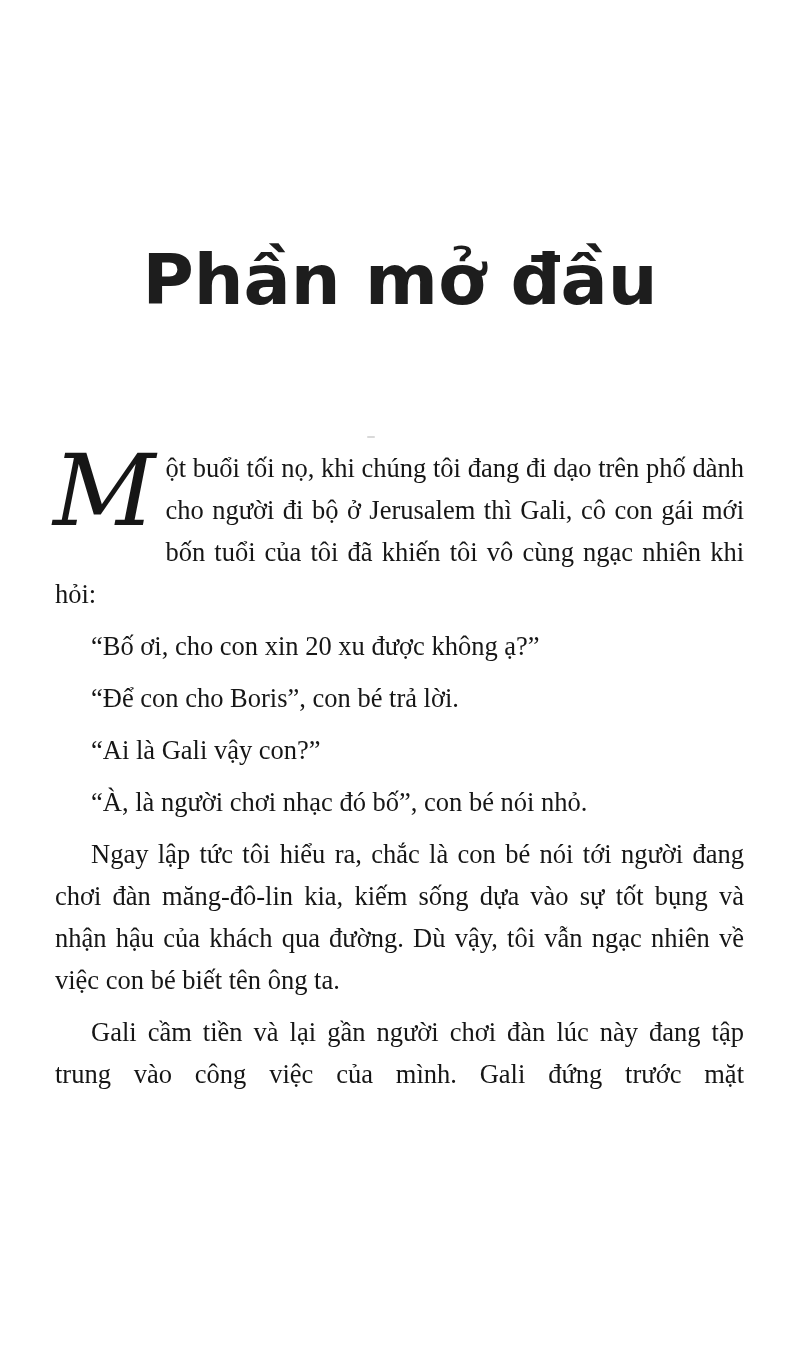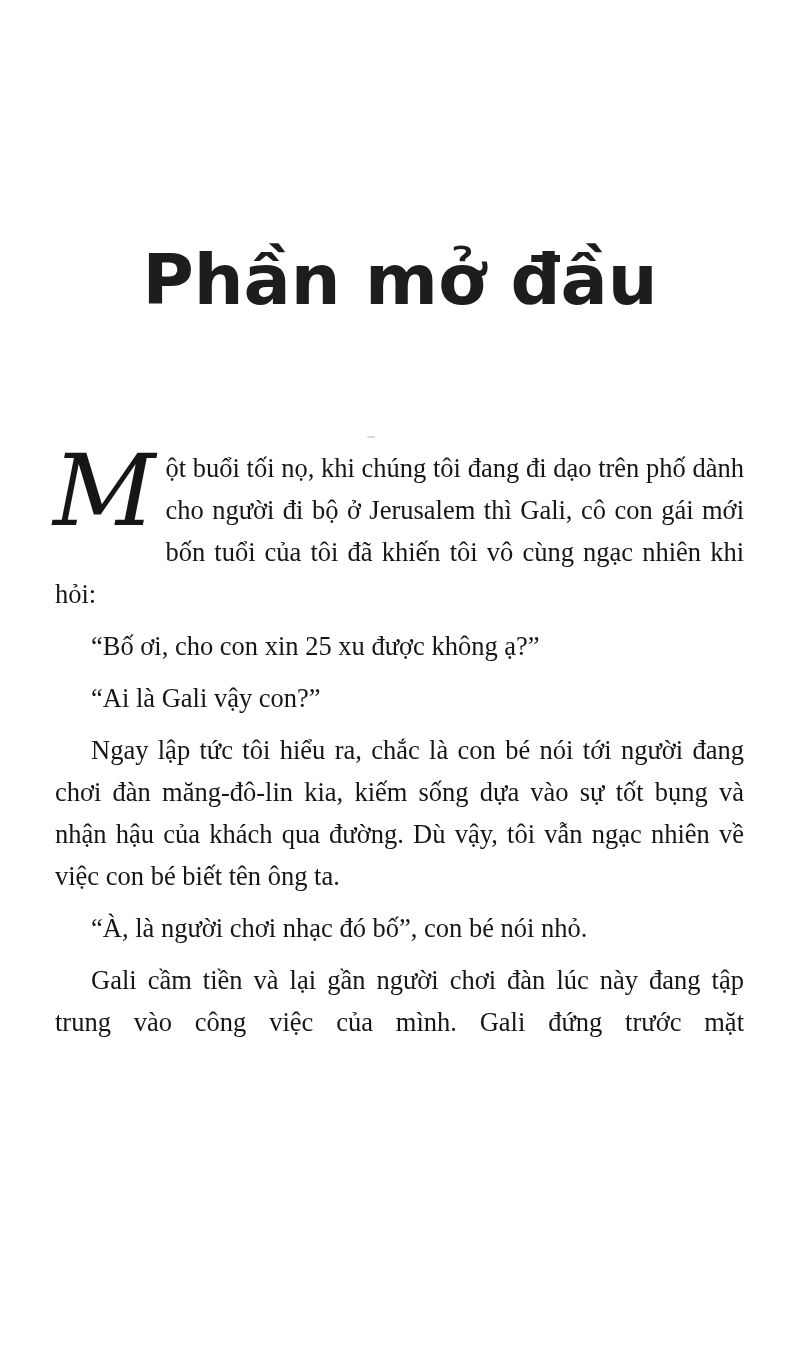--- a/index.html
+++ b/index.html
@@ -76,27 +76,28 @@
   <h1 class="title">Phần mở đầu</h1>
 
   <div class="speck"></div>
 
   <div class="body-text">
 
     <p class="para opening">
       <span class="dropcap">M</span><span>ột buổi tối nọ, khi chúng tôi đang đi dạo trên phố dành cho người đi bộ ở Jerusalem thì Gali, cô con gái mới bốn tuổi của tôi đã khiến tôi vô cùng ngạc nhiên khi hỏi:</span>
     </p>
 
-    <p class="para">“Bố ơi, cho con xin 25 xu được không ạ?”</p>
+    <p class="para">“Bố ơi, cho con xin 20 xu được không ạ?”</p>
 
 
+    <p class="para">“Để con cho Boris”, con bé trả lời.</p>
 
 
     <p class="para">“Ai là Gali vậy con?”</p>
 
+    <p class="para">“À, là người chơi nhạc đó bố”, con bé nói nhỏ.</p>
+
     <p class="para">Ngay lập tức tôi hiểu ra, chắc là con bé nói tới người đang chơi đàn măng-đô-lin kia, kiếm sống dựa vào sự tốt bụng và nhận hậu của khách qua đường. Dù vậy, tôi vẫn ngạc nhiên về việc con bé biết tên ông ta.</p>
-
-    <p class="para">“À, là người chơi nhạc đó bố”, con bé nói nhỏ.</p>
 
     <p class="para continued">Gali cầm tiền và lại gần người chơi đàn lúc này đang tập trung vào công việc của mình. Gali đứng trước mặt</p>
 
   </div>
 </div>
 
 </body></html>

